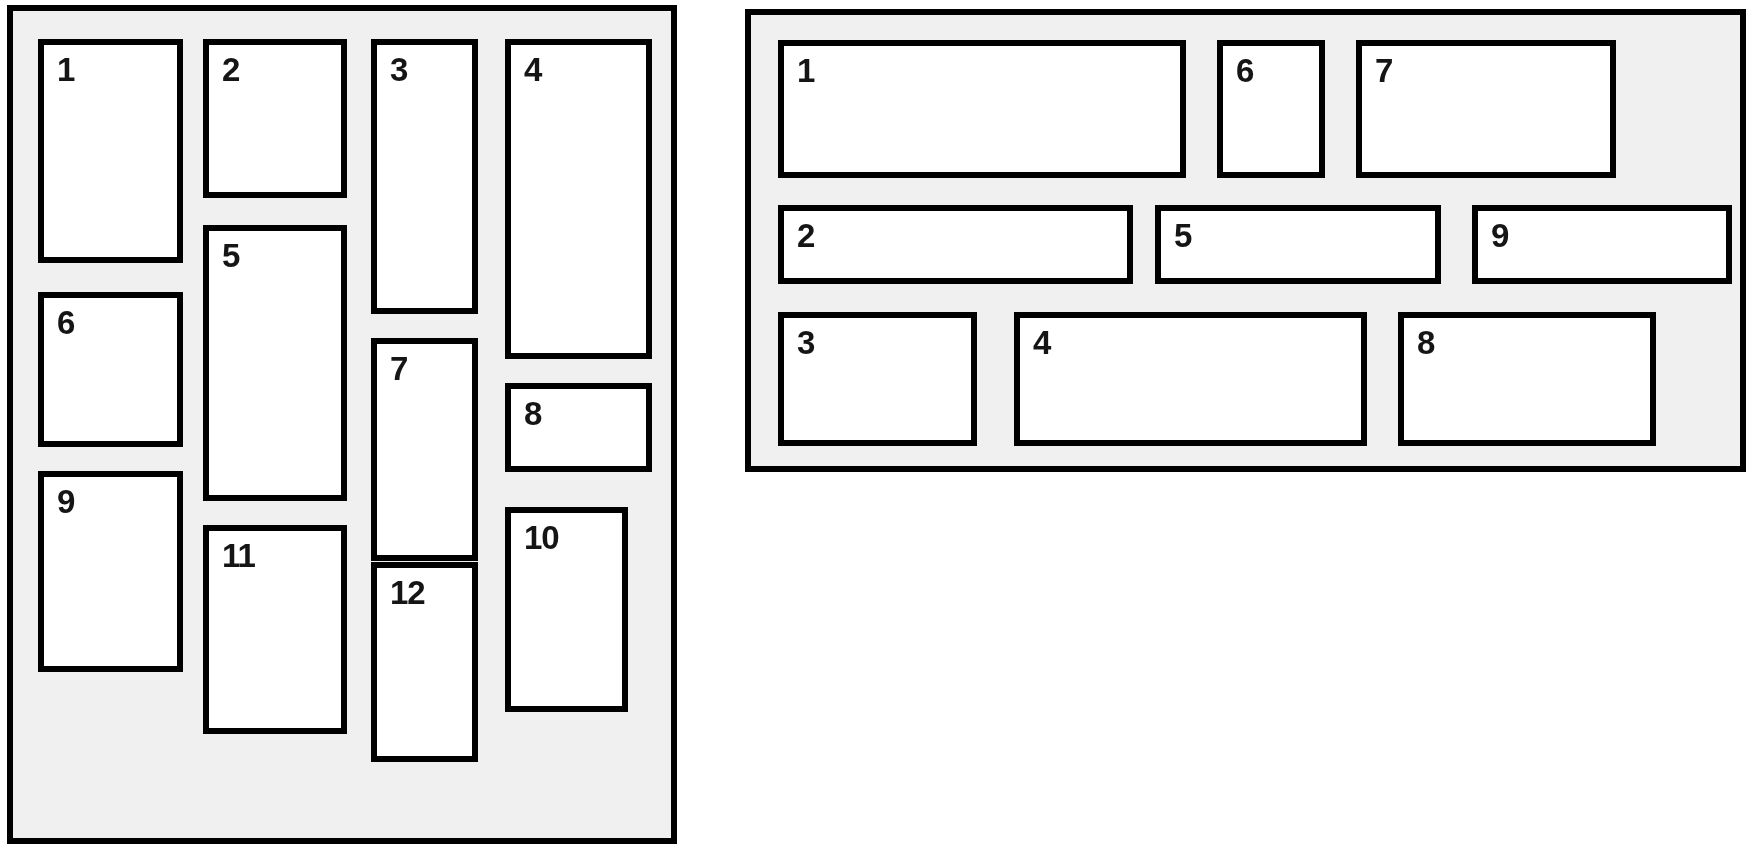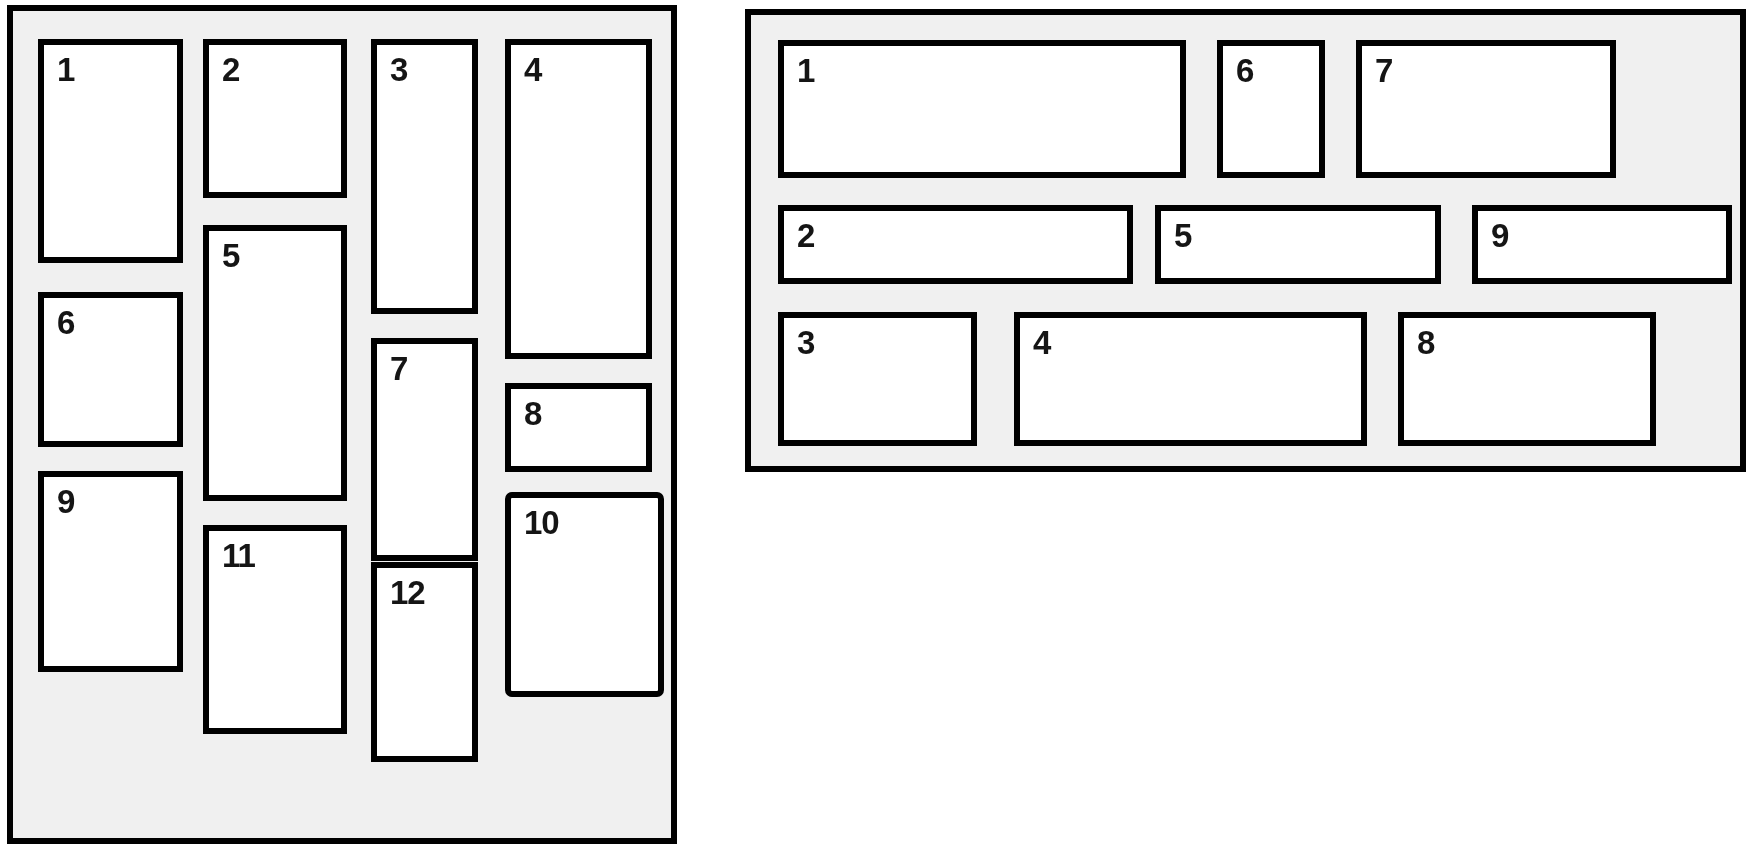--- a/index.html
+++ b/index.html
@@ -69,21 +69,21 @@
     </div>
     <div class="box" style="left:358px;top:327px;width:107px;height:223px;">
       <span class="num">7</span>
     </div>
     <div class="box" style="left:492px;top:372px;width:147px;height:89px;">
       <span class="num">8</span>
     </div>
     <div class="box" style="left:25px;top:460px;width:145px;height:201px;">
       <span class="num">9</span>
     </div>
-    <div class="box" style="left:492px;top:481px;width:159px;height:205px;border-radius:7px;">
+    <div class="box" style="left:492px;top:496px;width:123px;height:205px;">
       <span class="num">10</span>
     </div>
     <div class="box" style="left:190px;top:514px;width:144px;height:209px;">
       <span class="num">11</span>
     </div>
     <div class="box" style="left:358px;top:551px;width:107px;height:200px;">
       <span class="num">12</span>
     </div>
   </div>
 

